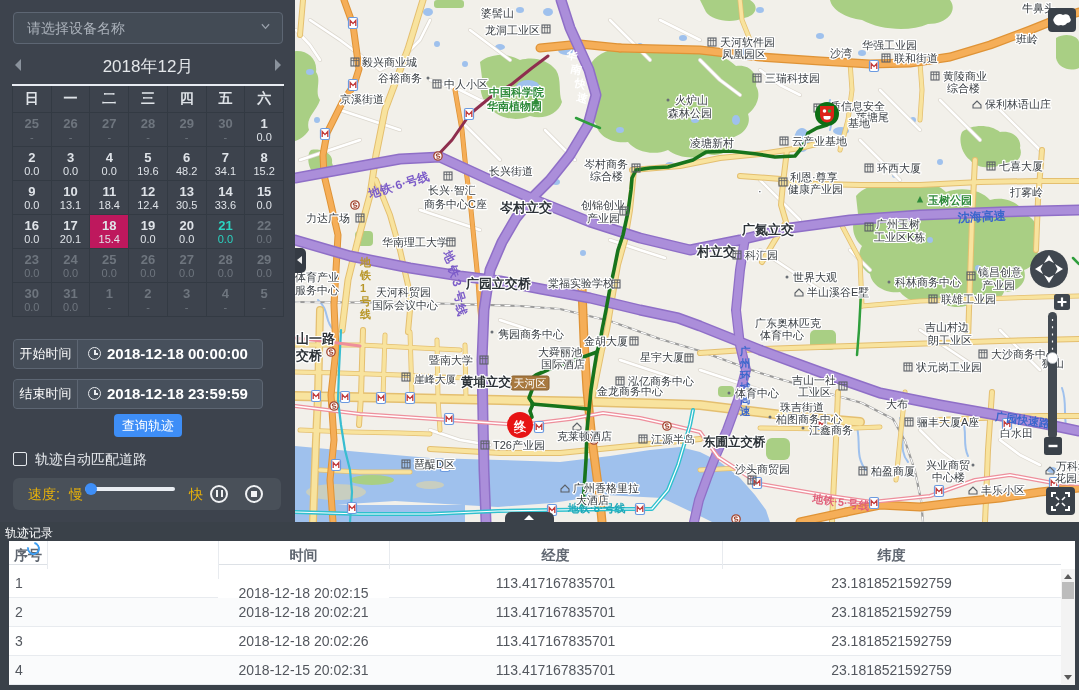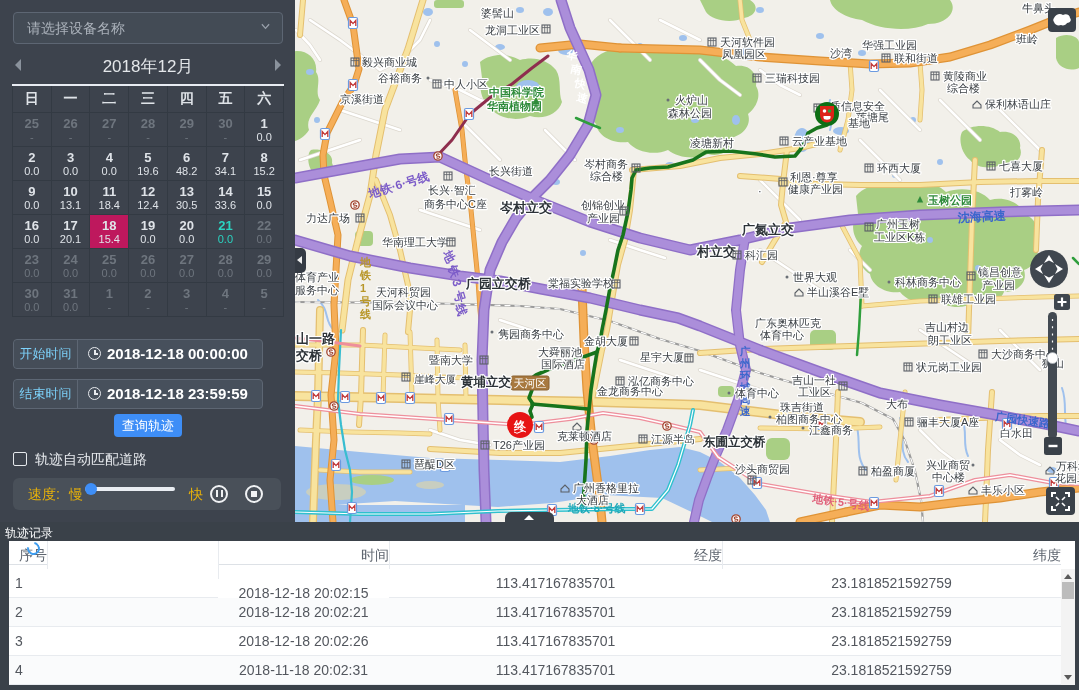--- a/index.html
+++ b/index.html
@@ -14,21 +14,21 @@
 #calgrid{position:absolute;left:0;top:29px;width:272px;border-top:2px solid #e8ecf2;border-collapse:collapse}
 #calgrid td,#calgrid th{width:38.85px;border:1px solid #333a43;text-align:center;vertical-align:middle;color:#dfe3e8}
 #calgrid th{height:27px;font-size:14px;font-weight:bold}
 #calgrid td{height:34px;font-size:13px;padding:0}
 #calgrid td .d{font-weight:bold;font-size:13px;line-height:15px;padding-top:2px}
 #calgrid td .v{font-size:11px;line-height:13px}
 #calgrid td.dim{color:#6e757e}
 #calgrid td.sel{background:#be185d}
 #calgrid td.today{color:#2bd3c1}
 .trow{position:absolute;left:13px;width:250px;height:30px;border:1px solid #5d6673;border-radius:4px;background:#47505c}
-.trow .lab{position:absolute;left:0;top:0;width:64px;height:28px;background:#454d58;color:#7dd3fc;font-size:13px;text-align:center;line-height:28px;border-right:1px solid #5d6673;border-radius:4px 0 0 4px}
+.trow .lab{position:absolute;left:0;top:0;width:64px;height:28px;background:#454d58;color:#ffffff;font-size:13px;text-align:center;line-height:28px;border-right:1px solid #5d6673;border-radius:4px 0 0 4px}
 .trow .val{position:absolute;left:93px;top:0;height:28px;color:#fff;font-size:15px;font-weight:bold;line-height:28px}
 .clock{position:absolute;left:74px;top:7px;width:13px;height:13px;border:1.5px solid #e8eaee;border-radius:50%}
 .clock i{position:absolute;left:5px;top:2px;width:1.5px;height:4px;background:#e8eaee}
 .clock b{position:absolute;left:5px;top:5px;width:4px;height:1.5px;background:#e8eaee}
 #qbtn{position:absolute;left:114px;top:414px;width:68px;height:23px;background:#3e8ef7;border-radius:4px;color:#fff;font-size:13px;text-align:center;line-height:23px}
 #chk{position:absolute;left:13px;top:452px;width:14px;height:14px;border:1.5px solid #e6e9ed;border-radius:2px;background:transparent}
 #chklab{position:absolute;left:35px;top:451px;color:#e6e9ed;font-size:14px}
 #speed{position:absolute;left:13px;top:478px;width:268px;height:32px;background:#495059;border-radius:6px;color:#eab308;font-size:14px}
 #speed .t1{position:absolute;left:15px;top:8px}
 #speed .t2{position:absolute;left:56px;top:8px}
@@ -42,21 +42,21 @@
 #stopbtn i{position:absolute;left:3.5px;top:3.5px;width:6px;height:6px;background:#f0f2f4}
 #mapwrap{position:absolute;left:295px;top:0;width:784px;height:522px;overflow:hidden;background:#f2f0ea}
 #band{position:absolute;left:0;top:522px;width:1079px;height:19px;background:#3a4149}
 #band .ttl{position:absolute;left:5px;top:3px;color:#fafbfc;font-size:12px}
 #collapse{position:absolute;left:505px;top:512px;width:49px;height:10px;background:#3a4149;border-radius:6px 6px 0 0}
 #collapse:after{content:"";position:absolute;left:19px;top:3px;border:5px solid transparent;border-bottom:5px solid #fff;border-top:none}
 #lefttab{position:absolute;left:295px;top:248px;width:11px;height:25px;background:#353b44;border-radius:0 5px 5px 0}
 #lefttab:after{content:"";position:absolute;left:2px;top:8px;border:4.5px solid transparent;border-right:5px solid #eee;border-left:none}
 #tbl{position:absolute;left:0;top:541px;width:1079px;height:149px;background:#3a4149}
 #tbl .white{position:absolute;left:9px;top:0;width:1066px;height:144px;background:#fff}
-.hcell{position:absolute;top:0;height:24px;font-size:14px;font-weight:normal;color:#5f6670;line-height:28px;text-align:right;border-bottom:1px solid #dde1e6}
+.hcell{position:absolute;top:0;height:24px;font-size:14px;font-weight:bold;color:#5f6670;line-height:28px;text-align:center;border-bottom:1px solid #dde1e6}
 .rcell{position:absolute;height:29px;font-size:14px;color:#53575e;line-height:29px;text-align:center;border-bottom:1px solid #e8ebef}
 .vline{position:absolute;top:0;width:1px;background:#e8ebef}
 #spinner{position:absolute;left:27px;top:542px;width:13px;height:13px;border:2.5px solid #3e9df0;border-radius:50%;border-top-color:transparent;transform:rotate(-35deg)}
 #sbar{position:absolute;left:1061px;top:569px;width:14px;height:116px;background:#f3f3f3}
 #sbar .th{position:absolute;left:1px;top:13px;width:12px;height:17px;background:#bcbcbc}
 #sbar .up{position:absolute;left:3px;top:5px;border:4px solid transparent;border-bottom:5px solid #595959;border-top:none}
 #sbar .dn{position:absolute;left:3px;bottom:5px;border:4px solid transparent;border-top:5px solid #595959;border-bottom:none}
 </style></head>
 <body>
 <div id="mapwrap"><svg width="784" height="522" viewBox="295 0 784 522" font-family="Liberation Sans, sans-serif">
@@ -891,21 +891,21 @@
 <div class="rcell" style="left:218px;top:57px;width:171px;background:#fafbfc;">2018-12-18 20:02:21</div>
 <div class="rcell" style="left:389px;top:57px;width:333px;background:#fafbfc;">113.417167835701</div>
 <div class="rcell" style="left:722px;top:57px;width:339px;background:#fafbfc;">23.1818521592759</div>
 <div class="rcell" style="left:9px;top:86px;width:38px;background:#fff;text-align:left;padding-left:6px;">3</div>
 <div class="rcell" style="left:47px;top:86px;width:171px;background:#fff;"></div>
 <div class="rcell" style="left:218px;top:86px;width:171px;background:#fff;">2018-12-18 20:02:26</div>
 <div class="rcell" style="left:389px;top:86px;width:333px;background:#fff;">113.417167835701</div>
 <div class="rcell" style="left:722px;top:86px;width:339px;background:#fff;">23.1818521592759</div>
 <div class="rcell" style="left:9px;top:115px;width:38px;background:#fafbfc;text-align:left;padding-left:6px;">4</div>
 <div class="rcell" style="left:47px;top:115px;width:171px;background:#fafbfc;"></div>
-<div class="rcell" style="left:218px;top:115px;width:171px;background:#fafbfc;">2018-11-18 20:02:31</div>
+<div class="rcell" style="left:218px;top:115px;width:171px;background:#fafbfc;">2018-12-15 20:02:31</div>
 <div class="rcell" style="left:389px;top:115px;width:333px;background:#fafbfc;">113.417167835701</div>
 <div class="rcell" style="left:722px;top:115px;width:339px;background:#fafbfc;">23.1818521592759</div>
 
 </div>
 <div id="spinner"></div>
 <div id="sbar">
     <span class="up"></span>
     <span class="th"></span>
     <span class="dn"></span>
   </div>

